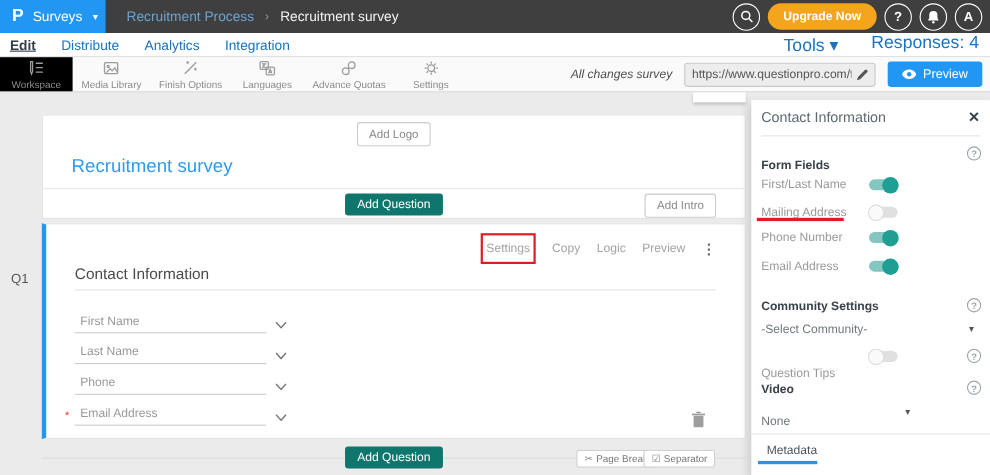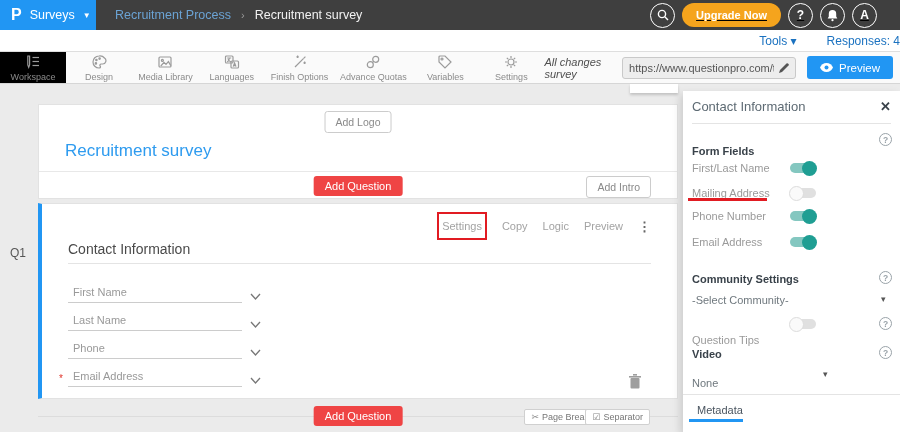--- a/index.html
+++ b/index.html
@@ -11,35 +11,35 @@
           display:flex;align-items:center;}
   .logo-box{width:96px;height:30px;background:#2196f3;display:flex;align-items:center;
             gap:8px;padding-left:11px;box-sizing:border-box;color:#fff;cursor:pointer;}
   .logo-p{font-weight:bold;font-size:16px;line-height:1;}
   .product{font-size:12.5px;}
   .dd-caret{font-size:8px;margin-top:1px;}
   .crumbs{margin-left:19px;font-size:12.5px;display:flex;align-items:center;gap:10px;}
   .crumb-parent{color:#6ba3d4;}
   .crumb-sep{color:#9a9a9a;font-size:11px;}
   .crumb-current{color:#f2f2f2;}
-  .topbar-right{margin-left:auto;display:flex;align-items:center;gap:7px;padding-right:23px;text-decoration:underline;}
+  .topbar-right{margin-left:auto;display:flex;align-items:center;gap:7px;padding-right:7px;}
   .circle-btn{width:25px;height:25px;border-radius:50%;border:1.5px solid #fff;
               box-sizing:border-box;display:flex;align-items:center;justify-content:center;
               color:#fff;font-size:12px;font-weight:bold;cursor:pointer;}
   .upgrade{background:#f5a41d;color:#fff;font-size:11px;font-weight:bold;border-radius:13px;
            padding:6px 14px;cursor:pointer;}
 
   
   .navrow{position:absolute;top:30px;left:0;width:900px;height:22px;background:#fff;
           border-bottom:1px solid #dedede;box-sizing:border-box;display:flex;align-items:center;
           font-size:12.5px;}
   .nav-tabs{display:flex;gap:23px;padding-left:9px;}
   .nav-tab{color:#1b72c0;cursor:pointer;}
   .nav-tab.active{color:#333d47;font-weight:bold;text-decoration:underline;}
-  .nav-right{margin-left:auto;display:flex;gap:30px;color:#1b72c0;font-size:12px;}
+  .nav-right{margin-left:auto;display:flex;gap:30px;padding-right:10px;color:#1b72c0;font-size:16px;}
   .nav-right .item{cursor:pointer;}
 
   
   .toolbar{position:absolute;top:52px;left:0;width:900px;height:32px;background:#fafafa;
            border-bottom:1px solid #d6d6d6;box-sizing:border-box;display:flex;align-items:stretch;}
   .tool-item{display:flex;flex-direction:column;align-items:center;justify-content:center;gap:2px;
              padding:0 8px;min-width:50px;color:#8b8b8b;font-size:9px;cursor:pointer;white-space:nowrap;}
   .tool-item.active{background:#000000;}
   .tool-item svg{stroke:#9b9b9b;fill:none;stroke-width:1.2;}
   .toolbar-right{margin-left:auto;display:flex;align-items:center;gap:11px;padding-right:7px;}
@@ -55,21 +55,21 @@
          box-shadow:0 2px 3px rgba(0,0,0,.18);}
 
   
   .card1{position:absolute;left:38px;top:104px;width:640px;height:95px;background:#fff;
          border:1px solid #e2e2e2;box-sizing:border-box;}
   .addlogo{position:absolute;left:50%;transform:translateX(-50%);top:6px;}
   .btn-outline{background:#fff;border:1px solid #ccc;border-radius:3px;color:#8a8a8a;
                font-size:10.5px;padding:4px 10px;cursor:pointer;white-space:nowrap;}
   .survey-title{position:absolute;left:26px;top:36px;font-size:17px;color:#2e9bef;}
   .card1-bottom{position:absolute;left:0;right:0;bottom:0;height:26px;border-top:1px solid #e8e8e8;}
-  .btn-blue{background:#ef4444;color:#fff;font-size:11px;border-radius:3px;padding:4px 11px;
+  .btn-blue{background:#0f766e;color:#fff;font-size:11px;border-radius:3px;padding:4px 11px;
             cursor:pointer;white-space:nowrap;}
   .addq1{position:absolute;left:50%;transform:translateX(-50%);top:4px;}
   .addintro{position:absolute;right:26px;top:4px;}
 
   
   .qcard{position:absolute;left:38px;top:203px;width:640px;height:196px;background:#fff;
          border:1px solid #e2e2e2;border-left:4px solid #2196f3;box-sizing:border-box;}
   .qnum{position:absolute;left:10px;top:246px;font-size:12px;color:#555;}
   .qactions{position:absolute;right:26px;top:8px;display:flex;align-items:center;gap:15px;
             font-size:11px;color:#a3a3a3;}
@@ -155,84 +155,74 @@
         <svg width="13" height="13" viewBox="0 0 14 14" fill="#fff">
           <path d="M7 1a4 4 0 0 0-4 4v3L1.8 10.3h10.4L11 8V5a4 4 0 0 0-4-4z"></path>
           <circle cx="7" cy="12.1" r="1.2"></circle>
         </svg>
       </div>
       <div class="circle-btn">A</div>
     </div>
   </div>
 
   <div class="navrow">
+    <div class="nav-tabs">
+      <span class="nav-tab active">Edit</span>
+      <span class="nav-tab">Distribute</span>
+      <span class="nav-tab">Analytics</span>
+      <span class="nav-tab">Integration</span>
+    </div>
     <div class="nav-right">
       <span class="item">Tools ▾</span>
       <span class="item">Responses: 4</span>
     </div>
   </div>
 
   <div class="toolbar">
     <div class="tool-item active">
       <svg width="16" height="16" viewBox="0 0 16 16">
         <path d="M2.8 2h1.8v9l-.9 2.4-.9-2.4z"></path>
           <line x1="7.5" y1="3.5" x2="14" y2="3.5"></line>
         <line x1="7.5" y1="7.5" x2="14" y2="7.5"></line>
           <line x1="7.5" y1="11.5" x2="14" y2="11.5"></line>
       </svg>
       <span>Workspace</span>
     </div>
     <div class="tool-item">
       <svg width="16" height="16" viewBox="0 0 16 16">
-        <path d="M8 2a6 6 0 1 0 0 12c1.5 0 1.8-1 1.2-1.8-.7-.9-.2-2.2 1-2.2h1.3a3.3 3.3 0 0 0 2-6A6 6 0 0 0 8 2z"></path>
-        <circle cx="5.4" cy="6" r=".7"></circle>
-          <circle cx="8.6" cy="4.6" r=".7"></circle>
-          <circle cx="4.9" cy="9.4" r=".7"></circle>
-      </svg>
-      <span>Design</span>
-    </div>
-    <div class="tool-item">
-      <svg width="16" height="16" viewBox="0 0 16 16">
         <rect x="2" y="3" width="12" height="10" rx="1"></rect>
           <circle cx="5.4" cy="6.4" r="1"></circle>
         <path d="M3.8 12l3.2-3.6 2 2 2.4-2.8 2.4 4"></path>
       </svg>
       <span>Media Library</span>
+    </div>
+    <div class="tool-item">
+      <svg width="16" height="16" viewBox="0 0 16 16">
+        <line x1="3" y1="13" x2="11.4" y2="4.6"></line>
+          <line x1="11.4" y1="4.6" x2="13.4" y2="2.6"></line>
+        <path d="M12.6 7.6v2.4M11.4 8.8h2.4M5.6 1.6V4M4.4 2.8h2.4"></path>
+      </svg>
+      <span>Finish Options</span>
     </div>
     <div class="tool-item">
       <svg width="16" height="16" viewBox="0 0 16 16">
         <rect x="1.5" y="2" width="7.5" height="7" rx="1"></rect>
           <rect x="7" y="7" width="7.5" height="7" rx="1"></rect>
         <path d="M3.2 4h4M5.2 4v.8c0 1.4-.9 2.4-2 3.1M4.1 5c.5 1.4 1.6 2.5 3 3"></path>
         <path d="M9.2 12.6l1.4-3.6 1.4 3.6M9.7 11.7h1.9"></path>
       </svg>
       <span>Languages</span>
     </div>
     <div class="tool-item">
       <svg width="16" height="16" viewBox="0 0 16 16">
-        <line x1="3" y1="13" x2="11.4" y2="4.6"></line>
-          <line x1="11.4" y1="4.6" x2="13.4" y2="2.6"></line>
-        <path d="M12.6 7.6v2.4M11.4 8.8h2.4M5.6 1.6V4M4.4 2.8h2.4"></path>
-      </svg>
-      <span>Finish Options</span>
-    </div>
-    <div class="tool-item">
-      <svg width="16" height="16" viewBox="0 0 16 16">
         <circle cx="5.3" cy="10.7" r="3"></circle>
           <circle cx="10.7" cy="5.3" r="3"></circle>
         <line x1="7.4" y1="8.6" x2="8.6" y2="7.4"></line>
       </svg>
       <span>Advance Quotas</span>
-    </div>
-    <div class="tool-item">
-      <svg width="16" height="16" viewBox="0 0 16 16">
-        <path d="M2 8V3a1 1 0 0 1 1-1h5l6 6-6 6z"></path>
-          <circle cx="5" cy="5" r="1"></circle>
-      </svg>
-      <span>Variables</span>
     </div>
     <div class="tool-item">
       <svg width="16" height="16" viewBox="0 0 16 16">
         <circle cx="8" cy="8" r="3"></circle>
         <path d="M8 2v2M8 12v2M2 8h2M12 8h2M3.8 3.8l1.4 1.4M10.8 10.8l1.4 1.4M12.2 3.8l-1.4 1.4M5.2 10.8l-1.4 1.4"></path>
       </svg>
       <span>Settings</span>
     </div>
     <div class="toolbar-right">
       <span class="saved">All changes survey</span>

